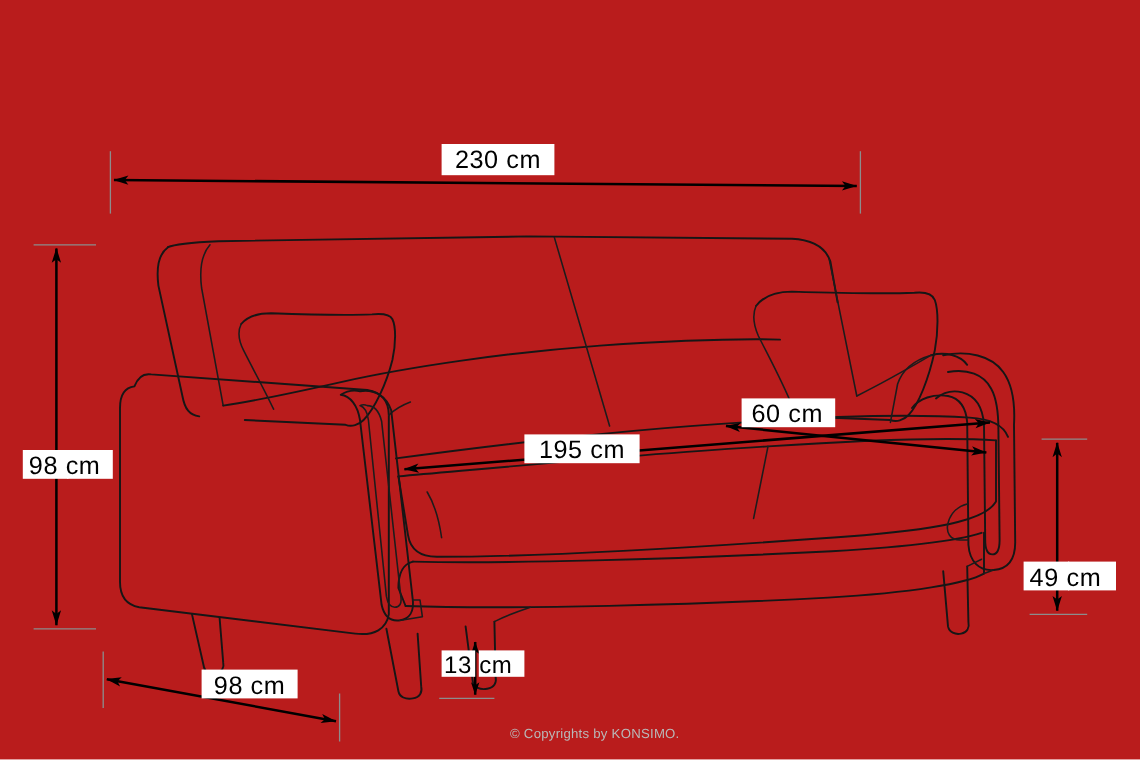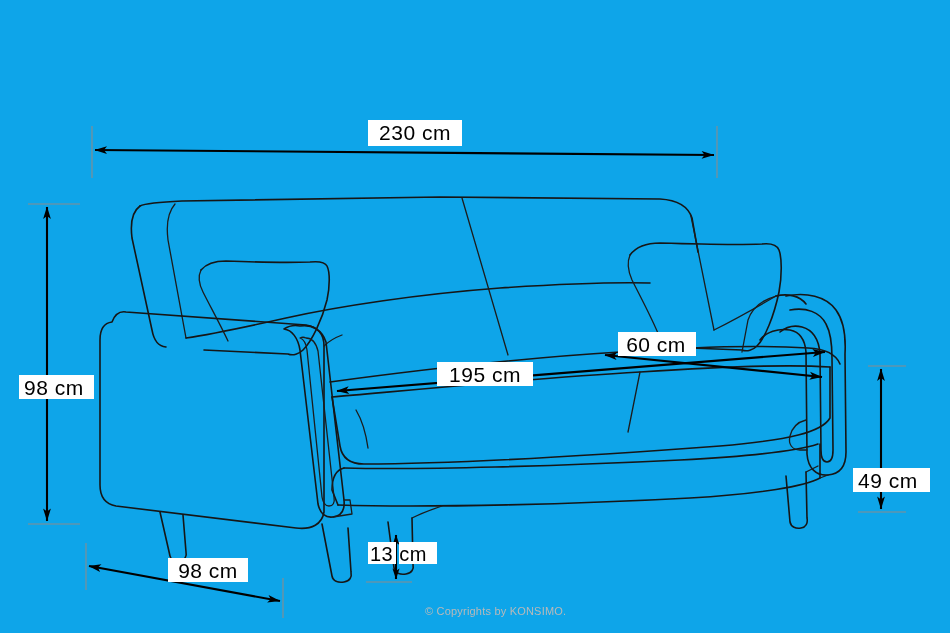--- a/index.html
+++ b/index.html
@@ -5,21 +5,21 @@
 <style>
   html, body {
     margin: 0;
     padding: 0;
     background: #ffffff;
   }
   #canvas-wrap {
     position: relative;
     width: 950px;
     height: 633px;
-    background: #0ea5e9;
+    background: #b91c1c;
     overflow: hidden;
     font-family: "Liberation Sans", sans-serif;
   }
   svg#drawing {
     position: absolute;
     top: 0;
     left: 0;
     width: 950px;
     height: 633px;
     display: block;

